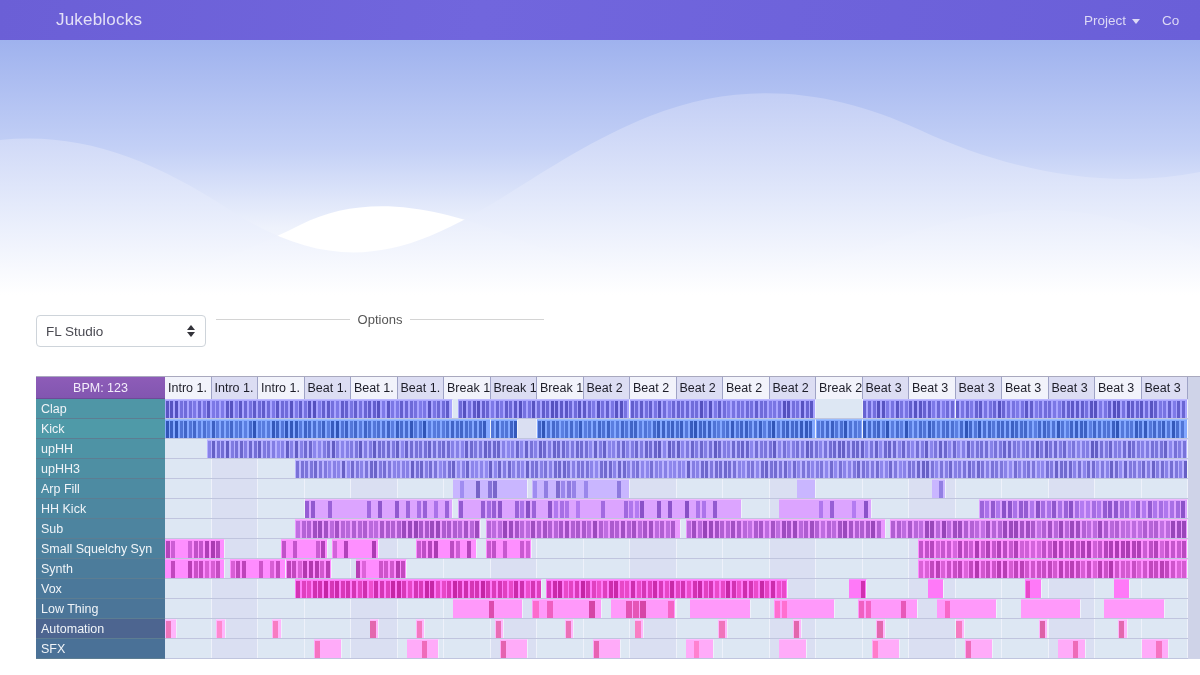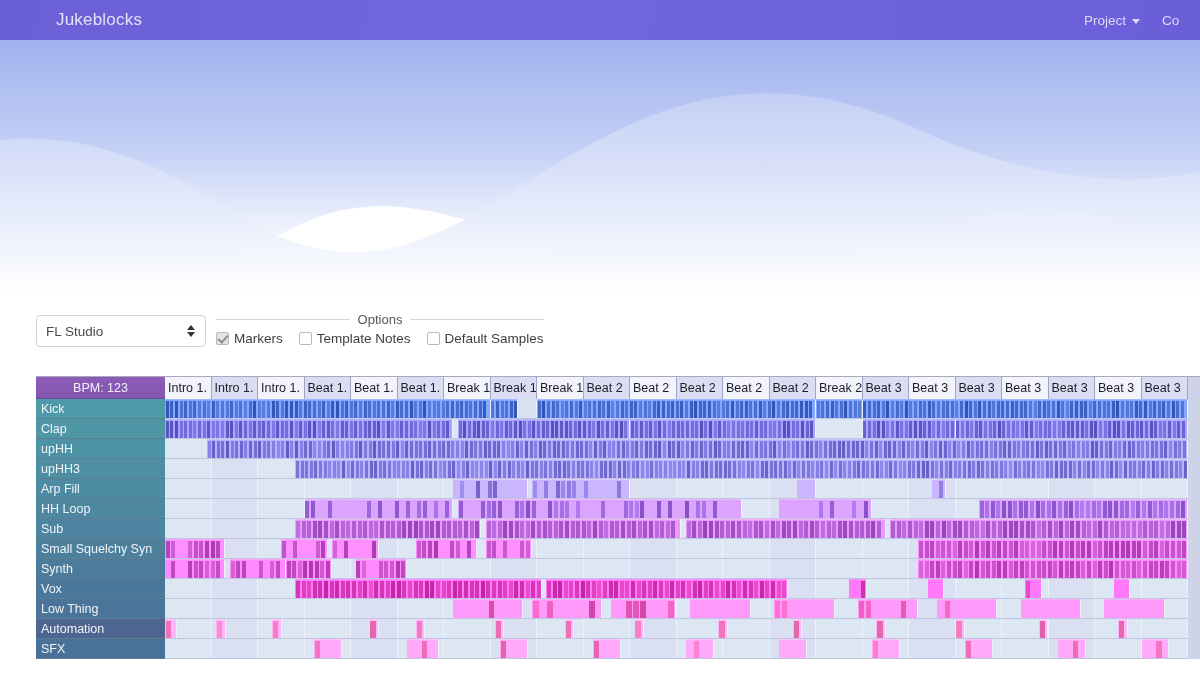--- a/index.html
+++ b/index.html
@@ -313,34 +313,20 @@
         <i class="dn"></i>
       </span>
   </div>
 
   <fieldset class="fs fs-options">
     <div class="fs-legend">
       <span class="rule"></span>
       <span>Options</span>
       <span class="rule"></span>
     </div>
-    <div class="fs-body">
-      <label class="opt">
-        <span class="cb on"></span>
-        <span>Markers</span>
-      </label>
-      <label class="opt">
-        <span class="cb"></span>
-        <span>Template Notes</span>
-      </label>
-      <label class="opt">
-        <span class="cb"></span>
-        <span>Default Samples</span>
-      </label>
-    </div>
   </fieldset>
 
 </div>
 
 <div class="seq">
   <div class="seq-row hdr">
     <div class="lbl bpm">BPM: 123</div>
     <div class="track-area">
       <div class="marker-strip" id="markerStrip">
           <div class="marker a" style="width: 46.5px;">Intro 1.</div>
@@ -362,20 +348,268 @@
           <div class="marker a" style="width: 46.5px;">Beat 3</div>
           <div class="marker b" style="width: 46.5px;">Beat 3</div>
           <div class="marker a" style="width: 46.5px;">Beat 3</div>
           <div class="marker b" style="width: 46.5px;">Beat 3</div>
           <div class="marker a" style="width: 46.5px;">Beat 3</div>
           <div class="marker b" style="width: 46.5px;">Beat 3</div>
         </div>
     </div>
   </div>
   <div id="trackRows">
+      <div class="seq-row">
+        <div class="lbl" style="background: rgb(79, 150, 166);">Clap</div>
+        <div class="track-area">
+          <div class="lane" style="width: 1023px;">
+            <div class="clip empty2" style="left: 0px; width: 46.5px;"></div>
+            <div class="clip empty" style="left: 46.5px; width: 46.5px;"></div>
+            <div class="clip empty2" style="left: 93px; width: 46.5px;"></div>
+            <div class="clip empty2" style="left: 139.5px; width: 46.5px;"></div>
+            <div class="clip empty" style="left: 186px; width: 46.5px;"></div>
+            <div class="clip empty2" style="left: 232.5px; width: 46.5px;"></div>
+            <div class="clip empty2" style="left: 279px; width: 46.5px;"></div>
+            <div class="clip empty" style="left: 325.5px; width: 46.5px;"></div>
+            <div class="clip empty2" style="left: 372px; width: 46.5px;"></div>
+            <div class="clip empty2" style="left: 418.5px; width: 46.5px;"></div>
+            <div class="clip empty" style="left: 465px; width: 46.5px;"></div>
+            <div class="clip empty2" style="left: 511.5px; width: 46.5px;"></div>
+            <div class="clip empty2" style="left: 558px; width: 46.5px;"></div>
+            <div class="clip empty" style="left: 604.5px; width: 46.5px;"></div>
+            <div class="clip empty2" style="left: 651px; width: 46.5px;"></div>
+            <div class="clip empty2" style="left: 697.5px; width: 46.5px;"></div>
+            <div class="clip empty" style="left: 744px; width: 46.5px;"></div>
+            <div class="clip empty2" style="left: 790.5px; width: 46.5px;"></div>
+            <div class="clip empty2" style="left: 837px; width: 46.5px;"></div>
+            <div class="clip empty" style="left: 883.5px; width: 46.5px;"></div>
+            <div class="clip empty2" style="left: 930px; width: 46.5px;"></div>
+            <div class="clip empty2" style="left: 976.5px; width: 46.5px;"></div>
+            <div class="clip" style="left: 0px; width: 288.3px; background: rgb(168, 164, 255); border-top: 1px solid rgb(188, 184, 255);">
+              <div class="nt" style="left: 0.8px; width: 3px; background: rgb(89, 85, 195);"></div>
+              <div class="nt" style="left: 5.4px; width: 3px; background: rgb(87, 83, 193);"></div>
+              <div class="nt" style="left: 10px; width: 3px; background: rgb(84, 80, 190);"></div>
+              <div class="nt" style="left: 14.6px; width: 3px; background: rgb(116, 112, 222);"></div>
+              <div class="nt" style="left: 19.2px; width: 3px; background: rgb(111, 107, 217);"></div>
+              <div class="nt" style="left: 23.8px; width: 3px; background: rgb(115, 111, 221);"></div>
+              <div class="nt" style="left: 28.4px; width: 3px; background: rgb(123, 119, 229);"></div>
+              <div class="nt" style="left: 33px; width: 3px; background: rgb(108, 104, 214);"></div>
+              <div class="nt" style="left: 37.6px; width: 3px; background: rgb(120, 116, 226);"></div>
+              <div class="nt" style="left: 42.2px; width: 3px; background: rgb(92, 88, 198);"></div>
+              <div class="nt" style="left: 46.8px; width: 3px; background: rgb(124, 120, 230);"></div>
+              <div class="nt" style="left: 51.4px; width: 3px; background: rgb(121, 117, 227);"></div>
+              <div class="nt" style="left: 56px; width: 3px; background: rgb(126, 122, 232);"></div>
+              <div class="nt" style="left: 60.6px; width: 3px; background: rgb(93, 89, 199);"></div>
+              <div class="nt" style="left: 65.2px; width: 3px; background: rgb(86, 82, 192);"></div>
+              <div class="nt" style="left: 69.8px; width: 3px; background: rgb(124, 120, 230);"></div>
+              <div class="nt" style="left: 74.4px; width: 3px; background: rgb(91, 87, 197);"></div>
+              <div class="nt" style="left: 79px; width: 3px; background: rgb(107, 103, 213);"></div>
+              <div class="nt" style="left: 83.6px; width: 3px; background: rgb(117, 113, 223);"></div>
+              <div class="nt" style="left: 88.2px; width: 3px; background: rgb(94, 90, 200);"></div>
+              <div class="nt" style="left: 92.8px; width: 3px; background: rgb(109, 105, 215);"></div>
+              <div class="nt" style="left: 97.4px; width: 3px; background: rgb(96, 92, 202);"></div>
+              <div class="nt" style="left: 102px; width: 3px; background: rgb(109, 105, 215);"></div>
+              <div class="nt" style="left: 106.6px; width: 3px; background: rgb(124, 120, 230);"></div>
+              <div class="nt" style="left: 111.2px; width: 3px; background: rgb(92, 88, 198);"></div>
+              <div class="nt" style="left: 115.8px; width: 3px; background: rgb(110, 106, 216);"></div>
+              <div class="nt" style="left: 120.4px; width: 3px; background: rgb(112, 108, 218);"></div>
+              <div class="nt" style="left: 125px; width: 3px; background: rgb(87, 83, 193);"></div>
+              <div class="nt" style="left: 129.6px; width: 3px; background: rgb(124, 120, 230);"></div>
+              <div class="nt" style="left: 134.2px; width: 3px; background: rgb(97, 93, 203);"></div>
+              <div class="nt" style="left: 138.8px; width: 3px; background: rgb(117, 113, 223);"></div>
+              <div class="nt" style="left: 143.4px; width: 3px; background: rgb(86, 82, 192);"></div>
+              <div class="nt" style="left: 148px; width: 3px; background: rgb(84, 80, 190);"></div>
+              <div class="nt" style="left: 152.6px; width: 3px; background: rgb(126, 122, 232);"></div>
+              <div class="nt" style="left: 157.2px; width: 3px; background: rgb(99, 95, 205);"></div>
+              <div class="nt" style="left: 161.8px; width: 3px; background: rgb(94, 90, 200);"></div>
+              <div class="nt" style="left: 166.4px; width: 3px; background: rgb(115, 111, 221);"></div>
+              <div class="nt" style="left: 171px; width: 3px; background: rgb(124, 120, 230);"></div>
+              <div class="nt" style="left: 175.6px; width: 3px; background: rgb(97, 93, 203);"></div>
+              <div class="nt" style="left: 180.2px; width: 3px; background: rgb(101, 97, 207);"></div>
+              <div class="nt" style="left: 184.8px; width: 3px; background: rgb(120, 116, 226);"></div>
+              <div class="nt" style="left: 189.4px; width: 3px; background: rgb(99, 95, 205);"></div>
+              <div class="nt" style="left: 194px; width: 3px; background: rgb(116, 112, 222);"></div>
+              <div class="nt" style="left: 198.6px; width: 3px; background: rgb(104, 100, 210);"></div>
+              <div class="nt" style="left: 203.2px; width: 3px; background: rgb(97, 93, 203);"></div>
+              <div class="nt" style="left: 207.8px; width: 3px; background: rgb(99, 95, 205);"></div>
+              <div class="nt" style="left: 212.4px; width: 3px; background: rgb(86, 82, 192);"></div>
+              <div class="nt" style="left: 217px; width: 3px; background: rgb(126, 122, 232);"></div>
+              <div class="nt" style="left: 221.6px; width: 3px; background: rgb(91, 87, 197);"></div>
+              <div class="nt" style="left: 226.2px; width: 3px; background: rgb(123, 119, 229);"></div>
+              <div class="nt" style="left: 230.8px; width: 3px; background: rgb(124, 120, 230);"></div>
+              <div class="nt" style="left: 235.4px; width: 3px; background: rgb(99, 95, 205);"></div>
+              <div class="nt" style="left: 240px; width: 3px; background: rgb(106, 102, 212);"></div>
+              <div class="nt" style="left: 244.6px; width: 3px; background: rgb(109, 105, 215);"></div>
+              <div class="nt" style="left: 249.2px; width: 3px; background: rgb(117, 113, 223);"></div>
+              <div class="nt" style="left: 253.8px; width: 3px; background: rgb(127, 123, 233);"></div>
+              <div class="nt" style="left: 258.4px; width: 3px; background: rgb(122, 118, 228);"></div>
+              <div class="nt" style="left: 263px; width: 3px; background: rgb(86, 82, 192);"></div>
+              <div class="nt" style="left: 267.6px; width: 3px; background: rgb(121, 117, 227);"></div>
+              <div class="nt" style="left: 272.2px; width: 3px; background: rgb(107, 103, 213);"></div>
+              <div class="nt" style="left: 276.8px; width: 3px; background: rgb(112, 108, 218);"></div>
+              <div class="nt" style="left: 281.4px; width: 3px; background: rgb(95, 91, 201);"></div>
+            </div>
+            <div class="clip" style="left: 292.95px; width: 172.05px; background: rgb(168, 164, 255); border-top: 1px solid rgb(188, 184, 255);">
+              <div class="nt" style="left: 0.8px; width: 3px; background: rgb(109, 105, 215);"></div>
+              <div class="nt" style="left: 5.4px; width: 3px; background: rgb(85, 81, 191);"></div>
+              <div class="nt" style="left: 10px; width: 3px; background: rgb(114, 110, 220);"></div>
+              <div class="nt" style="left: 14.6px; width: 3px; background: rgb(93, 89, 199);"></div>
+              <div class="nt" style="left: 19.2px; width: 3px; background: rgb(84, 80, 190);"></div>
+              <div class="nt" style="left: 23.8px; width: 3px; background: rgb(99, 95, 205);"></div>
+              <div class="nt" style="left: 28.4px; width: 3px; background: rgb(106, 102, 212);"></div>
+              <div class="nt" style="left: 33px; width: 3px; background: rgb(125, 121, 231);"></div>
+              <div class="nt" style="left: 37.6px; width: 3px; background: rgb(106, 102, 212);"></div>
+              <div class="nt" style="left: 42.2px; width: 3px; background: rgb(123, 119, 229);"></div>
+              <div class="nt" style="left: 46.8px; width: 3px; background: rgb(96, 92, 202);"></div>
+              <div class="nt" style="left: 51.4px; width: 3px; background: rgb(108, 104, 214);"></div>
+              <div class="nt" style="left: 56px; width: 3px; background: rgb(93, 89, 199);"></div>
+              <div class="nt" style="left: 60.6px; width: 3px; background: rgb(84, 80, 190);"></div>
+              <div class="nt" style="left: 65.2px; width: 3px; background: rgb(117, 113, 223);"></div>
+              <div class="nt" style="left: 69.8px; width: 3px; background: rgb(119, 115, 225);"></div>
+              <div class="nt" style="left: 74.4px; width: 3px; background: rgb(87, 83, 193);"></div>
+              <div class="nt" style="left: 79px; width: 3px; background: rgb(111, 107, 217);"></div>
+              <div class="nt" style="left: 83.6px; width: 3px; background: rgb(96, 92, 202);"></div>
+              <div class="nt" style="left: 88.2px; width: 3px; background: rgb(105, 101, 211);"></div>
+              <div class="nt" style="left: 92.8px; width: 3px; background: rgb(85, 81, 191);"></div>
+              <div class="nt" style="left: 97.4px; width: 3px; background: rgb(88, 84, 194);"></div>
+              <div class="nt" style="left: 102px; width: 3px; background: rgb(93, 89, 199);"></div>
+              <div class="nt" style="left: 106.6px; width: 3px; background: rgb(90, 86, 196);"></div>
+              <div class="nt" style="left: 111.2px; width: 3px; background: rgb(106, 102, 212);"></div>
+              <div class="nt" style="left: 115.8px; width: 3px; background: rgb(111, 107, 217);"></div>
+              <div class="nt" style="left: 120.4px; width: 3px; background: rgb(88, 84, 194);"></div>
+              <div class="nt" style="left: 125px; width: 3px; background: rgb(93, 89, 199);"></div>
+              <div class="nt" style="left: 129.6px; width: 3px; background: rgb(107, 103, 213);"></div>
+              <div class="nt" style="left: 134.2px; width: 3px; background: rgb(124, 120, 230);"></div>
+              <div class="nt" style="left: 138.8px; width: 3px; background: rgb(85, 81, 191);"></div>
+              <div class="nt" style="left: 143.4px; width: 3px; background: rgb(116, 112, 222);"></div>
+              <div class="nt" style="left: 148px; width: 3px; background: rgb(99, 95, 205);"></div>
+              <div class="nt" style="left: 152.6px; width: 3px; background: rgb(122, 118, 228);"></div>
+              <div class="nt" style="left: 157.2px; width: 3px; background: rgb(88, 84, 194);"></div>
+              <div class="nt" style="left: 161.8px; width: 3px; background: rgb(85, 81, 191);"></div>
+              <div class="nt" style="left: 166.4px; width: 3px; background: rgb(119, 115, 225);"></div>
+            </div>
+            <div class="clip" style="left: 465px; width: 186px; background: rgb(168, 164, 255); border-top: 1px solid rgb(188, 184, 255);">
+              <div class="nt" style="left: 0.8px; width: 3px; background: rgb(99, 95, 205);"></div>
+              <div class="nt" style="left: 5.4px; width: 3px; background: rgb(110, 106, 216);"></div>
+              <div class="nt" style="left: 10px; width: 3px; background: rgb(95, 91, 201);"></div>
+              <div class="nt" style="left: 14.6px; width: 3px; background: rgb(114, 110, 220);"></div>
+              <div class="nt" style="left: 19.2px; width: 3px; background: rgb(98, 94, 204);"></div>
+              <div class="nt" style="left: 23.8px; width: 3px; background: rgb(120, 116, 226);"></div>
+              <div class="nt" style="left: 28.4px; width: 3px; background: rgb(88, 84, 194);"></div>
+              <div class="nt" style="left: 33px; width: 3px; background: rgb(112, 108, 218);"></div>
+              <div class="nt" style="left: 37.6px; width: 3px; background: rgb(126, 122, 232);"></div>
+              <div class="nt" style="left: 42.2px; width: 3px; background: rgb(106, 102, 212);"></div>
+              <div class="nt" style="left: 46.8px; width: 3px; background: rgb(103, 99, 209);"></div>
+              <div class="nt" style="left: 51.4px; width: 3px; background: rgb(110, 106, 216);"></div>
+              <div class="nt" style="left: 56px; width: 3px; background: rgb(107, 103, 213);"></div>
+              <div class="nt" style="left: 60.6px; width: 3px; background: rgb(112, 108, 218);"></div>
+              <div class="nt" style="left: 65.2px; width: 3px; background: rgb(112, 108, 218);"></div>
+              <div class="nt" style="left: 69.8px; width: 3px; background: rgb(85, 81, 191);"></div>
+              <div class="nt" style="left: 74.4px; width: 3px; background: rgb(115, 111, 221);"></div>
+              <div class="nt" style="left: 79px; width: 3px; background: rgb(85, 81, 191);"></div>
+              <div class="nt" style="left: 83.6px; width: 3px; background: rgb(124, 120, 230);"></div>
+              <div class="nt" style="left: 88.2px; width: 3px; background: rgb(96, 92, 202);"></div>
+              <div class="nt" style="left: 92.8px; width: 3px; background: rgb(113, 109, 219);"></div>
+              <div class="nt" style="left: 97.4px; width: 3px; background: rgb(126, 122, 232);"></div>
+              <div class="nt" style="left: 102px; width: 3px; background: rgb(119, 115, 225);"></div>
+              <div class="nt" style="left: 106.6px; width: 3px; background: rgb(116, 112, 222);"></div>
+              <div class="nt" style="left: 111.2px; width: 3px; background: rgb(119, 115, 225);"></div>
+              <div class="nt" style="left: 115.8px; width: 3px; background: rgb(109, 105, 215);"></div>
+              <div class="nt" style="left: 120.4px; width: 3px; background: rgb(116, 112, 222);"></div>
+              <div class="nt" style="left: 125px; width: 3px; background: rgb(99, 95, 205);"></div>
+              <div class="nt" style="left: 129.6px; width: 3px; background: rgb(111, 107, 217);"></div>
+              <div class="nt" style="left: 134.2px; width: 3px; background: rgb(112, 108, 218);"></div>
+              <div class="nt" style="left: 138.8px; width: 3px; background: rgb(123, 119, 229);"></div>
+              <div class="nt" style="left: 143.4px; width: 3px; background: rgb(121, 117, 227);"></div>
+              <div class="nt" style="left: 148px; width: 3px; background: rgb(117, 113, 223);"></div>
+              <div class="nt" style="left: 152.6px; width: 3px; background: rgb(84, 80, 190);"></div>
+              <div class="nt" style="left: 157.2px; width: 3px; background: rgb(86, 82, 192);"></div>
+              <div class="nt" style="left: 161.8px; width: 3px; background: rgb(114, 110, 220);"></div>
+              <div class="nt" style="left: 166.4px; width: 3px; background: rgb(118, 114, 224);"></div>
+              <div class="nt" style="left: 171px; width: 3px; background: rgb(86, 82, 192);"></div>
+              <div class="nt" style="left: 175.6px; width: 3px; background: rgb(104, 100, 210);"></div>
+              <div class="nt" style="left: 180.2px; width: 3px; background: rgb(90, 86, 196);"></div>
+            </div>
+            <div class="clip" style="left: 697.5px; width: 93px; background: rgb(168, 164, 255); border-top: 1px solid rgb(188, 184, 255);">
+              <div class="nt" style="left: 0.8px; width: 3px; background: rgb(103, 99, 209);"></div>
+              <div class="nt" style="left: 5.4px; width: 3px; background: rgb(109, 105, 215);"></div>
+              <div class="nt" style="left: 10px; width: 3px; background: rgb(115, 111, 221);"></div>
+              <div class="nt" style="left: 14.6px; width: 3px; background: rgb(84, 80, 190);"></div>
+              <div class="nt" style="left: 19.2px; width: 3px; background: rgb(88, 84, 194);"></div>
+              <div class="nt" style="left: 23.8px; width: 3px; background: rgb(125, 121, 231);"></div>
+              <div class="nt" style="left: 28.4px; width: 3px; background: rgb(119, 115, 225);"></div>
+              <div class="nt" style="left: 33px; width: 3px; background: rgb(91, 87, 197);"></div>
+              <div class="nt" style="left: 37.6px; width: 3px; background: rgb(118, 114, 224);"></div>
+              <div class="nt" style="left: 42.2px; width: 3px; background: rgb(120, 116, 226);"></div>
+              <div class="nt" style="left: 46.8px; width: 3px; background: rgb(98, 94, 204);"></div>
+              <div class="nt" style="left: 51.4px; width: 3px; background: rgb(87, 83, 193);"></div>
+              <div class="nt" style="left: 56px; width: 3px; background: rgb(89, 85, 195);"></div>
+              <div class="nt" style="left: 60.6px; width: 3px; background: rgb(102, 98, 208);"></div>
+              <div class="nt" style="left: 65.2px; width: 3px; background: rgb(96, 92, 202);"></div>
+              <div class="nt" style="left: 69.8px; width: 3px; background: rgb(125, 121, 231);"></div>
+              <div class="nt" style="left: 74.4px; width: 3px; background: rgb(108, 104, 214);"></div>
+              <div class="nt" style="left: 79px; width: 3px; background: rgb(127, 123, 233);"></div>
+              <div class="nt" style="left: 83.6px; width: 3px; background: rgb(110, 106, 216);"></div>
+              <div class="nt" style="left: 88.2px; width: 3px; background: rgb(108, 104, 214);"></div>
+            </div>
+            <div class="clip" style="left: 790.5px; width: 232.5px; background: rgb(168, 164, 255); border-top: 1px solid rgb(188, 184, 255);">
+              <div class="nt" style="left: 0.8px; width: 3px; background: rgb(99, 95, 205);"></div>
+              <div class="nt" style="left: 5.4px; width: 3px; background: rgb(120, 116, 226);"></div>
+              <div class="nt" style="left: 10px; width: 3px; background: rgb(107, 103, 213);"></div>
+              <div class="nt" style="left: 14.6px; width: 3px; background: rgb(124, 120, 230);"></div>
+              <div class="nt" style="left: 19.2px; width: 3px; background: rgb(102, 98, 208);"></div>
+              <div class="nt" style="left: 23.8px; width: 3px; background: rgb(94, 90, 200);"></div>
+              <div class="nt" style="left: 28.4px; width: 3px; background: rgb(119, 115, 225);"></div>
+              <div class="nt" style="left: 33px; width: 3px; background: rgb(117, 113, 223);"></div>
+              <div class="nt" style="left: 37.6px; width: 3px; background: rgb(104, 100, 210);"></div>
+              <div class="nt" style="left: 42.2px; width: 3px; background: rgb(84, 80, 190);"></div>
+              <div class="nt" style="left: 46.8px; width: 3px; background: rgb(104, 100, 210);"></div>
+              <div class="nt" style="left: 51.4px; width: 3px; background: rgb(117, 113, 223);"></div>
+              <div class="nt" style="left: 56px; width: 3px; background: rgb(118, 114, 224);"></div>
+              <div class="nt" style="left: 60.6px; width: 3px; background: rgb(126, 122, 232);"></div>
+              <div class="nt" style="left: 65.2px; width: 3px; background: rgb(120, 116, 226);"></div>
+              <div class="nt" style="left: 69.8px; width: 3px; background: rgb(91, 87, 197);"></div>
+              <div class="nt" style="left: 74.4px; width: 3px; background: rgb(97, 93, 203);"></div>
+              <div class="nt" style="left: 79px; width: 3px; background: rgb(126, 122, 232);"></div>
+              <div class="nt" style="left: 83.6px; width: 3px; background: rgb(115, 111, 221);"></div>
+              <div class="nt" style="left: 88.2px; width: 3px; background: rgb(112, 108, 218);"></div>
+              <div class="nt" style="left: 92.8px; width: 3px; background: rgb(111, 107, 217);"></div>
+              <div class="nt" style="left: 97.4px; width: 3px; background: rgb(123, 119, 229);"></div>
+              <div class="nt" style="left: 102px; width: 3px; background: rgb(125, 121, 231);"></div>
+              <div class="nt" style="left: 106.6px; width: 3px; background: rgb(101, 97, 207);"></div>
+              <div class="nt" style="left: 111.2px; width: 3px; background: rgb(100, 96, 206);"></div>
+              <div class="nt" style="left: 115.8px; width: 3px; background: rgb(92, 88, 198);"></div>
+              <div class="nt" style="left: 120.4px; width: 3px; background: rgb(95, 91, 201);"></div>
+              <div class="nt" style="left: 125px; width: 3px; background: rgb(97, 93, 203);"></div>
+              <div class="nt" style="left: 129.6px; width: 3px; background: rgb(116, 112, 222);"></div>
+              <div class="nt" style="left: 134.2px; width: 3px; background: rgb(87, 83, 193);"></div>
+              <div class="nt" style="left: 138.8px; width: 3px; background: rgb(86, 82, 192);"></div>
+              <div class="nt" style="left: 143.4px; width: 3px; background: rgb(123, 119, 229);"></div>
+              <div class="nt" style="left: 148px; width: 3px; background: rgb(120, 116, 226);"></div>
+              <div class="nt" style="left: 152.6px; width: 3px; background: rgb(99, 95, 205);"></div>
+              <div class="nt" style="left: 157.2px; width: 3px; background: rgb(84, 80, 190);"></div>
+              <div class="nt" style="left: 161.8px; width: 3px; background: rgb(86, 82, 192);"></div>
+              <div class="nt" style="left: 166.4px; width: 3px; background: rgb(118, 114, 224);"></div>
+              <div class="nt" style="left: 171px; width: 3px; background: rgb(88, 84, 194);"></div>
+              <div class="nt" style="left: 175.6px; width: 3px; background: rgb(97, 93, 203);"></div>
+              <div class="nt" style="left: 180.2px; width: 3px; background: rgb(105, 101, 211);"></div>
+              <div class="nt" style="left: 184.8px; width: 3px; background: rgb(90, 86, 196);"></div>
+              <div class="nt" style="left: 189.4px; width: 3px; background: rgb(110, 106, 216);"></div>
+              <div class="nt" style="left: 194px; width: 3px; background: rgb(87, 83, 193);"></div>
+              <div class="nt" style="left: 198.6px; width: 3px; background: rgb(99, 95, 205);"></div>
+              <div class="nt" style="left: 203.2px; width: 3px; background: rgb(122, 118, 228);"></div>
+              <div class="nt" style="left: 207.8px; width: 3px; background: rgb(119, 115, 225);"></div>
+              <div class="nt" style="left: 212.4px; width: 3px; background: rgb(98, 94, 204);"></div>
+              <div class="nt" style="left: 217px; width: 3px; background: rgb(126, 122, 232);"></div>
+              <div class="nt" style="left: 221.6px; width: 3px; background: rgb(98, 94, 204);"></div>
+              <div class="nt" style="left: 226.2px; width: 3px; background: rgb(106, 102, 212);"></div>
+            </div>
+          </div>
+        </div>
+      </div>
       <div class="seq-row">
         <div class="lbl" style="background: rgb(79, 154, 168);">Kick</div>
         <div class="track-area">
           <div class="lane" style="width: 1023px;">
             <div class="clip empty2" style="left: 0px; width: 46.5px;"></div>
             <div class="clip empty" style="left: 46.5px; width: 46.5px;"></div>
             <div class="clip empty2" style="left: 93px; width: 46.5px;"></div>
             <div class="clip empty2" style="left: 139.5px; width: 46.5px;"></div>
             <div class="clip empty" style="left: 186px; width: 46.5px;"></div>
             <div class="clip empty2" style="left: 232.5px; width: 46.5px;"></div>
@@ -613,268 +847,20 @@
               <div class="nt" style="left: 276.8px; width: 3px; background: rgb(68, 104, 202);"></div>
               <div class="nt" style="left: 281.4px; width: 3px; background: rgb(54, 90, 188);"></div>
               <div class="nt" style="left: 286px; width: 3px; background: rgb(83, 119, 217);"></div>
               <div class="nt" style="left: 290.6px; width: 3px; background: rgb(67, 103, 201);"></div>
               <div class="nt" style="left: 295.2px; width: 3px; background: rgb(75, 111, 209);"></div>
               <div class="nt" style="left: 299.8px; width: 3px; background: rgb(59, 95, 193);"></div>
               <div class="nt" style="left: 304.4px; width: 3px; background: rgb(81, 117, 215);"></div>
               <div class="nt" style="left: 309px; width: 3px; background: rgb(52, 88, 186);"></div>
               <div class="nt" style="left: 313.6px; width: 3px; background: rgb(73, 109, 207);"></div>
               <div class="nt" style="left: 318.2px; width: 3px; background: rgb(81, 117, 215);"></div>
-            </div>
-          </div>
-        </div>
-      </div>
-      <div class="seq-row">
-        <div class="lbl" style="background: rgb(79, 150, 166);">Clap</div>
-        <div class="track-area">
-          <div class="lane" style="width: 1023px;">
-            <div class="clip empty2" style="left: 0px; width: 46.5px;"></div>
-            <div class="clip empty" style="left: 46.5px; width: 46.5px;"></div>
-            <div class="clip empty2" style="left: 93px; width: 46.5px;"></div>
-            <div class="clip empty2" style="left: 139.5px; width: 46.5px;"></div>
-            <div class="clip empty" style="left: 186px; width: 46.5px;"></div>
-            <div class="clip empty2" style="left: 232.5px; width: 46.5px;"></div>
-            <div class="clip empty2" style="left: 279px; width: 46.5px;"></div>
-            <div class="clip empty" style="left: 325.5px; width: 46.5px;"></div>
-            <div class="clip empty2" style="left: 372px; width: 46.5px;"></div>
-            <div class="clip empty2" style="left: 418.5px; width: 46.5px;"></div>
-            <div class="clip empty" style="left: 465px; width: 46.5px;"></div>
-            <div class="clip empty2" style="left: 511.5px; width: 46.5px;"></div>
-            <div class="clip empty2" style="left: 558px; width: 46.5px;"></div>
-            <div class="clip empty" style="left: 604.5px; width: 46.5px;"></div>
-            <div class="clip empty2" style="left: 651px; width: 46.5px;"></div>
-            <div class="clip empty2" style="left: 697.5px; width: 46.5px;"></div>
-            <div class="clip empty" style="left: 744px; width: 46.5px;"></div>
-            <div class="clip empty2" style="left: 790.5px; width: 46.5px;"></div>
-            <div class="clip empty2" style="left: 837px; width: 46.5px;"></div>
-            <div class="clip empty" style="left: 883.5px; width: 46.5px;"></div>
-            <div class="clip empty2" style="left: 930px; width: 46.5px;"></div>
-            <div class="clip empty2" style="left: 976.5px; width: 46.5px;"></div>
-            <div class="clip" style="left: 0px; width: 288.3px; background: rgb(168, 164, 255); border-top: 1px solid rgb(188, 184, 255);">
-              <div class="nt" style="left: 0.8px; width: 3px; background: rgb(89, 85, 195);"></div>
-              <div class="nt" style="left: 5.4px; width: 3px; background: rgb(87, 83, 193);"></div>
-              <div class="nt" style="left: 10px; width: 3px; background: rgb(84, 80, 190);"></div>
-              <div class="nt" style="left: 14.6px; width: 3px; background: rgb(116, 112, 222);"></div>
-              <div class="nt" style="left: 19.2px; width: 3px; background: rgb(111, 107, 217);"></div>
-              <div class="nt" style="left: 23.8px; width: 3px; background: rgb(115, 111, 221);"></div>
-              <div class="nt" style="left: 28.4px; width: 3px; background: rgb(123, 119, 229);"></div>
-              <div class="nt" style="left: 33px; width: 3px; background: rgb(108, 104, 214);"></div>
-              <div class="nt" style="left: 37.6px; width: 3px; background: rgb(120, 116, 226);"></div>
-              <div class="nt" style="left: 42.2px; width: 3px; background: rgb(92, 88, 198);"></div>
-              <div class="nt" style="left: 46.8px; width: 3px; background: rgb(124, 120, 230);"></div>
-              <div class="nt" style="left: 51.4px; width: 3px; background: rgb(121, 117, 227);"></div>
-              <div class="nt" style="left: 56px; width: 3px; background: rgb(126, 122, 232);"></div>
-              <div class="nt" style="left: 60.6px; width: 3px; background: rgb(93, 89, 199);"></div>
-              <div class="nt" style="left: 65.2px; width: 3px; background: rgb(86, 82, 192);"></div>
-              <div class="nt" style="left: 69.8px; width: 3px; background: rgb(124, 120, 230);"></div>
-              <div class="nt" style="left: 74.4px; width: 3px; background: rgb(91, 87, 197);"></div>
-              <div class="nt" style="left: 79px; width: 3px; background: rgb(107, 103, 213);"></div>
-              <div class="nt" style="left: 83.6px; width: 3px; background: rgb(117, 113, 223);"></div>
-              <div class="nt" style="left: 88.2px; width: 3px; background: rgb(94, 90, 200);"></div>
-              <div class="nt" style="left: 92.8px; width: 3px; background: rgb(109, 105, 215);"></div>
-              <div class="nt" style="left: 97.4px; width: 3px; background: rgb(96, 92, 202);"></div>
-              <div class="nt" style="left: 102px; width: 3px; background: rgb(109, 105, 215);"></div>
-              <div class="nt" style="left: 106.6px; width: 3px; background: rgb(124, 120, 230);"></div>
-              <div class="nt" style="left: 111.2px; width: 3px; background: rgb(92, 88, 198);"></div>
-              <div class="nt" style="left: 115.8px; width: 3px; background: rgb(110, 106, 216);"></div>
-              <div class="nt" style="left: 120.4px; width: 3px; background: rgb(112, 108, 218);"></div>
-              <div class="nt" style="left: 125px; width: 3px; background: rgb(87, 83, 193);"></div>
-              <div class="nt" style="left: 129.6px; width: 3px; background: rgb(124, 120, 230);"></div>
-              <div class="nt" style="left: 134.2px; width: 3px; background: rgb(97, 93, 203);"></div>
-              <div class="nt" style="left: 138.8px; width: 3px; background: rgb(117, 113, 223);"></div>
-              <div class="nt" style="left: 143.4px; width: 3px; background: rgb(86, 82, 192);"></div>
-              <div class="nt" style="left: 148px; width: 3px; background: rgb(84, 80, 190);"></div>
-              <div class="nt" style="left: 152.6px; width: 3px; background: rgb(126, 122, 232);"></div>
-              <div class="nt" style="left: 157.2px; width: 3px; background: rgb(99, 95, 205);"></div>
-              <div class="nt" style="left: 161.8px; width: 3px; background: rgb(94, 90, 200);"></div>
-              <div class="nt" style="left: 166.4px; width: 3px; background: rgb(115, 111, 221);"></div>
-              <div class="nt" style="left: 171px; width: 3px; background: rgb(124, 120, 230);"></div>
-              <div class="nt" style="left: 175.6px; width: 3px; background: rgb(97, 93, 203);"></div>
-              <div class="nt" style="left: 180.2px; width: 3px; background: rgb(101, 97, 207);"></div>
-              <div class="nt" style="left: 184.8px; width: 3px; background: rgb(120, 116, 226);"></div>
-              <div class="nt" style="left: 189.4px; width: 3px; background: rgb(99, 95, 205);"></div>
-              <div class="nt" style="left: 194px; width: 3px; background: rgb(116, 112, 222);"></div>
-              <div class="nt" style="left: 198.6px; width: 3px; background: rgb(104, 100, 210);"></div>
-              <div class="nt" style="left: 203.2px; width: 3px; background: rgb(97, 93, 203);"></div>
-              <div class="nt" style="left: 207.8px; width: 3px; background: rgb(99, 95, 205);"></div>
-              <div class="nt" style="left: 212.4px; width: 3px; background: rgb(86, 82, 192);"></div>
-              <div class="nt" style="left: 217px; width: 3px; background: rgb(126, 122, 232);"></div>
-              <div class="nt" style="left: 221.6px; width: 3px; background: rgb(91, 87, 197);"></div>
-              <div class="nt" style="left: 226.2px; width: 3px; background: rgb(123, 119, 229);"></div>
-              <div class="nt" style="left: 230.8px; width: 3px; background: rgb(124, 120, 230);"></div>
-              <div class="nt" style="left: 235.4px; width: 3px; background: rgb(99, 95, 205);"></div>
-              <div class="nt" style="left: 240px; width: 3px; background: rgb(106, 102, 212);"></div>
-              <div class="nt" style="left: 244.6px; width: 3px; background: rgb(109, 105, 215);"></div>
-              <div class="nt" style="left: 249.2px; width: 3px; background: rgb(117, 113, 223);"></div>
-              <div class="nt" style="left: 253.8px; width: 3px; background: rgb(127, 123, 233);"></div>
-              <div class="nt" style="left: 258.4px; width: 3px; background: rgb(122, 118, 228);"></div>
-              <div class="nt" style="left: 263px; width: 3px; background: rgb(86, 82, 192);"></div>
-              <div class="nt" style="left: 267.6px; width: 3px; background: rgb(121, 117, 227);"></div>
-              <div class="nt" style="left: 272.2px; width: 3px; background: rgb(107, 103, 213);"></div>
-              <div class="nt" style="left: 276.8px; width: 3px; background: rgb(112, 108, 218);"></div>
-              <div class="nt" style="left: 281.4px; width: 3px; background: rgb(95, 91, 201);"></div>
-            </div>
-            <div class="clip" style="left: 292.95px; width: 172.05px; background: rgb(168, 164, 255); border-top: 1px solid rgb(188, 184, 255);">
-              <div class="nt" style="left: 0.8px; width: 3px; background: rgb(109, 105, 215);"></div>
-              <div class="nt" style="left: 5.4px; width: 3px; background: rgb(85, 81, 191);"></div>
-              <div class="nt" style="left: 10px; width: 3px; background: rgb(114, 110, 220);"></div>
-              <div class="nt" style="left: 14.6px; width: 3px; background: rgb(93, 89, 199);"></div>
-              <div class="nt" style="left: 19.2px; width: 3px; background: rgb(84, 80, 190);"></div>
-              <div class="nt" style="left: 23.8px; width: 3px; background: rgb(99, 95, 205);"></div>
-              <div class="nt" style="left: 28.4px; width: 3px; background: rgb(106, 102, 212);"></div>
-              <div class="nt" style="left: 33px; width: 3px; background: rgb(125, 121, 231);"></div>
-              <div class="nt" style="left: 37.6px; width: 3px; background: rgb(106, 102, 212);"></div>
-              <div class="nt" style="left: 42.2px; width: 3px; background: rgb(123, 119, 229);"></div>
-              <div class="nt" style="left: 46.8px; width: 3px; background: rgb(96, 92, 202);"></div>
-              <div class="nt" style="left: 51.4px; width: 3px; background: rgb(108, 104, 214);"></div>
-              <div class="nt" style="left: 56px; width: 3px; background: rgb(93, 89, 199);"></div>
-              <div class="nt" style="left: 60.6px; width: 3px; background: rgb(84, 80, 190);"></div>
-              <div class="nt" style="left: 65.2px; width: 3px; background: rgb(117, 113, 223);"></div>
-              <div class="nt" style="left: 69.8px; width: 3px; background: rgb(119, 115, 225);"></div>
-              <div class="nt" style="left: 74.4px; width: 3px; background: rgb(87, 83, 193);"></div>
-              <div class="nt" style="left: 79px; width: 3px; background: rgb(111, 107, 217);"></div>
-              <div class="nt" style="left: 83.6px; width: 3px; background: rgb(96, 92, 202);"></div>
-              <div class="nt" style="left: 88.2px; width: 3px; background: rgb(105, 101, 211);"></div>
-              <div class="nt" style="left: 92.8px; width: 3px; background: rgb(85, 81, 191);"></div>
-              <div class="nt" style="left: 97.4px; width: 3px; background: rgb(88, 84, 194);"></div>
-              <div class="nt" style="left: 102px; width: 3px; background: rgb(93, 89, 199);"></div>
-              <div class="nt" style="left: 106.6px; width: 3px; background: rgb(90, 86, 196);"></div>
-              <div class="nt" style="left: 111.2px; width: 3px; background: rgb(106, 102, 212);"></div>
-              <div class="nt" style="left: 115.8px; width: 3px; background: rgb(111, 107, 217);"></div>
-              <div class="nt" style="left: 120.4px; width: 3px; background: rgb(88, 84, 194);"></div>
-              <div class="nt" style="left: 125px; width: 3px; background: rgb(93, 89, 199);"></div>
-              <div class="nt" style="left: 129.6px; width: 3px; background: rgb(107, 103, 213);"></div>
-              <div class="nt" style="left: 134.2px; width: 3px; background: rgb(124, 120, 230);"></div>
-              <div class="nt" style="left: 138.8px; width: 3px; background: rgb(85, 81, 191);"></div>
-              <div class="nt" style="left: 143.4px; width: 3px; background: rgb(116, 112, 222);"></div>
-              <div class="nt" style="left: 148px; width: 3px; background: rgb(99, 95, 205);"></div>
-              <div class="nt" style="left: 152.6px; width: 3px; background: rgb(122, 118, 228);"></div>
-              <div class="nt" style="left: 157.2px; width: 3px; background: rgb(88, 84, 194);"></div>
-              <div class="nt" style="left: 161.8px; width: 3px; background: rgb(85, 81, 191);"></div>
-              <div class="nt" style="left: 166.4px; width: 3px; background: rgb(119, 115, 225);"></div>
-            </div>
-            <div class="clip" style="left: 465px; width: 186px; background: rgb(168, 164, 255); border-top: 1px solid rgb(188, 184, 255);">
-              <div class="nt" style="left: 0.8px; width: 3px; background: rgb(99, 95, 205);"></div>
-              <div class="nt" style="left: 5.4px; width: 3px; background: rgb(110, 106, 216);"></div>
-              <div class="nt" style="left: 10px; width: 3px; background: rgb(95, 91, 201);"></div>
-              <div class="nt" style="left: 14.6px; width: 3px; background: rgb(114, 110, 220);"></div>
-              <div class="nt" style="left: 19.2px; width: 3px; background: rgb(98, 94, 204);"></div>
-              <div class="nt" style="left: 23.8px; width: 3px; background: rgb(120, 116, 226);"></div>
-              <div class="nt" style="left: 28.4px; width: 3px; background: rgb(88, 84, 194);"></div>
-              <div class="nt" style="left: 33px; width: 3px; background: rgb(112, 108, 218);"></div>
-              <div class="nt" style="left: 37.6px; width: 3px; background: rgb(126, 122, 232);"></div>
-              <div class="nt" style="left: 42.2px; width: 3px; background: rgb(106, 102, 212);"></div>
-              <div class="nt" style="left: 46.8px; width: 3px; background: rgb(103, 99, 209);"></div>
-              <div class="nt" style="left: 51.4px; width: 3px; background: rgb(110, 106, 216);"></div>
-              <div class="nt" style="left: 56px; width: 3px; background: rgb(107, 103, 213);"></div>
-              <div class="nt" style="left: 60.6px; width: 3px; background: rgb(112, 108, 218);"></div>
-              <div class="nt" style="left: 65.2px; width: 3px; background: rgb(112, 108, 218);"></div>
-              <div class="nt" style="left: 69.8px; width: 3px; background: rgb(85, 81, 191);"></div>
-              <div class="nt" style="left: 74.4px; width: 3px; background: rgb(115, 111, 221);"></div>
-              <div class="nt" style="left: 79px; width: 3px; background: rgb(85, 81, 191);"></div>
-              <div class="nt" style="left: 83.6px; width: 3px; background: rgb(124, 120, 230);"></div>
-              <div class="nt" style="left: 88.2px; width: 3px; background: rgb(96, 92, 202);"></div>
-              <div class="nt" style="left: 92.8px; width: 3px; background: rgb(113, 109, 219);"></div>
-              <div class="nt" style="left: 97.4px; width: 3px; background: rgb(126, 122, 232);"></div>
-              <div class="nt" style="left: 102px; width: 3px; background: rgb(119, 115, 225);"></div>
-              <div class="nt" style="left: 106.6px; width: 3px; background: rgb(116, 112, 222);"></div>
-              <div class="nt" style="left: 111.2px; width: 3px; background: rgb(119, 115, 225);"></div>
-              <div class="nt" style="left: 115.8px; width: 3px; background: rgb(109, 105, 215);"></div>
-              <div class="nt" style="left: 120.4px; width: 3px; background: rgb(116, 112, 222);"></div>
-              <div class="nt" style="left: 125px; width: 3px; background: rgb(99, 95, 205);"></div>
-              <div class="nt" style="left: 129.6px; width: 3px; background: rgb(111, 107, 217);"></div>
-              <div class="nt" style="left: 134.2px; width: 3px; background: rgb(112, 108, 218);"></div>
-              <div class="nt" style="left: 138.8px; width: 3px; background: rgb(123, 119, 229);"></div>
-              <div class="nt" style="left: 143.4px; width: 3px; background: rgb(121, 117, 227);"></div>
-              <div class="nt" style="left: 148px; width: 3px; background: rgb(117, 113, 223);"></div>
-              <div class="nt" style="left: 152.6px; width: 3px; background: rgb(84, 80, 190);"></div>
-              <div class="nt" style="left: 157.2px; width: 3px; background: rgb(86, 82, 192);"></div>
-              <div class="nt" style="left: 161.8px; width: 3px; background: rgb(114, 110, 220);"></div>
-              <div class="nt" style="left: 166.4px; width: 3px; background: rgb(118, 114, 224);"></div>
-              <div class="nt" style="left: 171px; width: 3px; background: rgb(86, 82, 192);"></div>
-              <div class="nt" style="left: 175.6px; width: 3px; background: rgb(104, 100, 210);"></div>
-              <div class="nt" style="left: 180.2px; width: 3px; background: rgb(90, 86, 196);"></div>
-            </div>
-            <div class="clip" style="left: 697.5px; width: 93px; background: rgb(168, 164, 255); border-top: 1px solid rgb(188, 184, 255);">
-              <div class="nt" style="left: 0.8px; width: 3px; background: rgb(103, 99, 209);"></div>
-              <div class="nt" style="left: 5.4px; width: 3px; background: rgb(109, 105, 215);"></div>
-              <div class="nt" style="left: 10px; width: 3px; background: rgb(115, 111, 221);"></div>
-              <div class="nt" style="left: 14.6px; width: 3px; background: rgb(84, 80, 190);"></div>
-              <div class="nt" style="left: 19.2px; width: 3px; background: rgb(88, 84, 194);"></div>
-              <div class="nt" style="left: 23.8px; width: 3px; background: rgb(125, 121, 231);"></div>
-              <div class="nt" style="left: 28.4px; width: 3px; background: rgb(119, 115, 225);"></div>
-              <div class="nt" style="left: 33px; width: 3px; background: rgb(91, 87, 197);"></div>
-              <div class="nt" style="left: 37.6px; width: 3px; background: rgb(118, 114, 224);"></div>
-              <div class="nt" style="left: 42.2px; width: 3px; background: rgb(120, 116, 226);"></div>
-              <div class="nt" style="left: 46.8px; width: 3px; background: rgb(98, 94, 204);"></div>
-              <div class="nt" style="left: 51.4px; width: 3px; background: rgb(87, 83, 193);"></div>
-              <div class="nt" style="left: 56px; width: 3px; background: rgb(89, 85, 195);"></div>
-              <div class="nt" style="left: 60.6px; width: 3px; background: rgb(102, 98, 208);"></div>
-              <div class="nt" style="left: 65.2px; width: 3px; background: rgb(96, 92, 202);"></div>
-              <div class="nt" style="left: 69.8px; width: 3px; background: rgb(125, 121, 231);"></div>
-              <div class="nt" style="left: 74.4px; width: 3px; background: rgb(108, 104, 214);"></div>
-              <div class="nt" style="left: 79px; width: 3px; background: rgb(127, 123, 233);"></div>
-              <div class="nt" style="left: 83.6px; width: 3px; background: rgb(110, 106, 216);"></div>
-              <div class="nt" style="left: 88.2px; width: 3px; background: rgb(108, 104, 214);"></div>
-            </div>
-            <div class="clip" style="left: 790.5px; width: 232.5px; background: rgb(168, 164, 255); border-top: 1px solid rgb(188, 184, 255);">
-              <div class="nt" style="left: 0.8px; width: 3px; background: rgb(99, 95, 205);"></div>
-              <div class="nt" style="left: 5.4px; width: 3px; background: rgb(120, 116, 226);"></div>
-              <div class="nt" style="left: 10px; width: 3px; background: rgb(107, 103, 213);"></div>
-              <div class="nt" style="left: 14.6px; width: 3px; background: rgb(124, 120, 230);"></div>
-              <div class="nt" style="left: 19.2px; width: 3px; background: rgb(102, 98, 208);"></div>
-              <div class="nt" style="left: 23.8px; width: 3px; background: rgb(94, 90, 200);"></div>
-              <div class="nt" style="left: 28.4px; width: 3px; background: rgb(119, 115, 225);"></div>
-              <div class="nt" style="left: 33px; width: 3px; background: rgb(117, 113, 223);"></div>
-              <div class="nt" style="left: 37.6px; width: 3px; background: rgb(104, 100, 210);"></div>
-              <div class="nt" style="left: 42.2px; width: 3px; background: rgb(84, 80, 190);"></div>
-              <div class="nt" style="left: 46.8px; width: 3px; background: rgb(104, 100, 210);"></div>
-              <div class="nt" style="left: 51.4px; width: 3px; background: rgb(117, 113, 223);"></div>
-              <div class="nt" style="left: 56px; width: 3px; background: rgb(118, 114, 224);"></div>
-              <div class="nt" style="left: 60.6px; width: 3px; background: rgb(126, 122, 232);"></div>
-              <div class="nt" style="left: 65.2px; width: 3px; background: rgb(120, 116, 226);"></div>
-              <div class="nt" style="left: 69.8px; width: 3px; background: rgb(91, 87, 197);"></div>
-              <div class="nt" style="left: 74.4px; width: 3px; background: rgb(97, 93, 203);"></div>
-              <div class="nt" style="left: 79px; width: 3px; background: rgb(126, 122, 232);"></div>
-              <div class="nt" style="left: 83.6px; width: 3px; background: rgb(115, 111, 221);"></div>
-              <div class="nt" style="left: 88.2px; width: 3px; background: rgb(112, 108, 218);"></div>
-              <div class="nt" style="left: 92.8px; width: 3px; background: rgb(111, 107, 217);"></div>
-              <div class="nt" style="left: 97.4px; width: 3px; background: rgb(123, 119, 229);"></div>
-              <div class="nt" style="left: 102px; width: 3px; background: rgb(125, 121, 231);"></div>
-              <div class="nt" style="left: 106.6px; width: 3px; background: rgb(101, 97, 207);"></div>
-              <div class="nt" style="left: 111.2px; width: 3px; background: rgb(100, 96, 206);"></div>
-              <div class="nt" style="left: 115.8px; width: 3px; background: rgb(92, 88, 198);"></div>
-              <div class="nt" style="left: 120.4px; width: 3px; background: rgb(95, 91, 201);"></div>
-              <div class="nt" style="left: 125px; width: 3px; background: rgb(97, 93, 203);"></div>
-              <div class="nt" style="left: 129.6px; width: 3px; background: rgb(116, 112, 222);"></div>
-              <div class="nt" style="left: 134.2px; width: 3px; background: rgb(87, 83, 193);"></div>
-              <div class="nt" style="left: 138.8px; width: 3px; background: rgb(86, 82, 192);"></div>
-              <div class="nt" style="left: 143.4px; width: 3px; background: rgb(123, 119, 229);"></div>
-              <div class="nt" style="left: 148px; width: 3px; background: rgb(120, 116, 226);"></div>
-              <div class="nt" style="left: 152.6px; width: 3px; background: rgb(99, 95, 205);"></div>
-              <div class="nt" style="left: 157.2px; width: 3px; background: rgb(84, 80, 190);"></div>
-              <div class="nt" style="left: 161.8px; width: 3px; background: rgb(86, 82, 192);"></div>
-              <div class="nt" style="left: 166.4px; width: 3px; background: rgb(118, 114, 224);"></div>
-              <div class="nt" style="left: 171px; width: 3px; background: rgb(88, 84, 194);"></div>
-              <div class="nt" style="left: 175.6px; width: 3px; background: rgb(97, 93, 203);"></div>
-              <div class="nt" style="left: 180.2px; width: 3px; background: rgb(105, 101, 211);"></div>
-              <div class="nt" style="left: 184.8px; width: 3px; background: rgb(90, 86, 196);"></div>
-              <div class="nt" style="left: 189.4px; width: 3px; background: rgb(110, 106, 216);"></div>
-              <div class="nt" style="left: 194px; width: 3px; background: rgb(87, 83, 193);"></div>
-              <div class="nt" style="left: 198.6px; width: 3px; background: rgb(99, 95, 205);"></div>
-              <div class="nt" style="left: 203.2px; width: 3px; background: rgb(122, 118, 228);"></div>
-              <div class="nt" style="left: 207.8px; width: 3px; background: rgb(119, 115, 225);"></div>
-              <div class="nt" style="left: 212.4px; width: 3px; background: rgb(98, 94, 204);"></div>
-              <div class="nt" style="left: 217px; width: 3px; background: rgb(126, 122, 232);"></div>
-              <div class="nt" style="left: 221.6px; width: 3px; background: rgb(98, 94, 204);"></div>
-              <div class="nt" style="left: 226.2px; width: 3px; background: rgb(106, 102, 212);"></div>
             </div>
           </div>
         </div>
       </div>
       <div class="seq-row">
         <div class="lbl" style="background: rgb(78, 147, 165);">upHH</div>
         <div class="track-area">
           <div class="lane" style="width: 1023px;">
             <div class="clip empty2" style="left: 0px; width: 46.5px;"></div>
             <div class="clip empty" style="left: 46.5px; width: 46.5px;"></div>
@@ -1384,21 +1370,21 @@
               <div class="nt" style="left: 84.8px; width: 4px; background: rgb(141, 122, 222);"></div>
             </div>
             <div class="clip" style="left: 632.4px; width: 18.6px; background: rgb(201, 182, 255); border-top: 1px solid rgb(221, 202, 255);"></div>
             <div class="clip" style="left: 767.25px; width: 13.95px; background: rgb(201, 182, 255); border-top: 1px solid rgb(221, 202, 255);">
               <div class="nt" style="left: 6.4px; width: 4px; background: rgb(146, 127, 227);"></div>
             </div>
           </div>
         </div>
       </div>
       <div class="seq-row">
-        <div class="lbl" style="background: rgb(77, 135, 160);">HH Loop</div>
+        <div class="lbl" style="background: rgb(77, 135, 160);">HH Kick</div>
         <div class="track-area">
           <div class="lane" style="width: 1023px;">
             <div class="clip empty2" style="left: 0px; width: 46.5px;"></div>
             <div class="clip empty" style="left: 46.5px; width: 46.5px;"></div>
             <div class="clip empty2" style="left: 93px; width: 46.5px;"></div>
             <div class="clip empty2" style="left: 139.5px; width: 46.5px;"></div>
             <div class="clip empty" style="left: 186px; width: 46.5px;"></div>
             <div class="clip empty2" style="left: 232.5px; width: 46.5px;"></div>
             <div class="clip empty2" style="left: 279px; width: 46.5px;"></div>
             <div class="clip empty" style="left: 325.5px; width: 46.5px;"></div>

